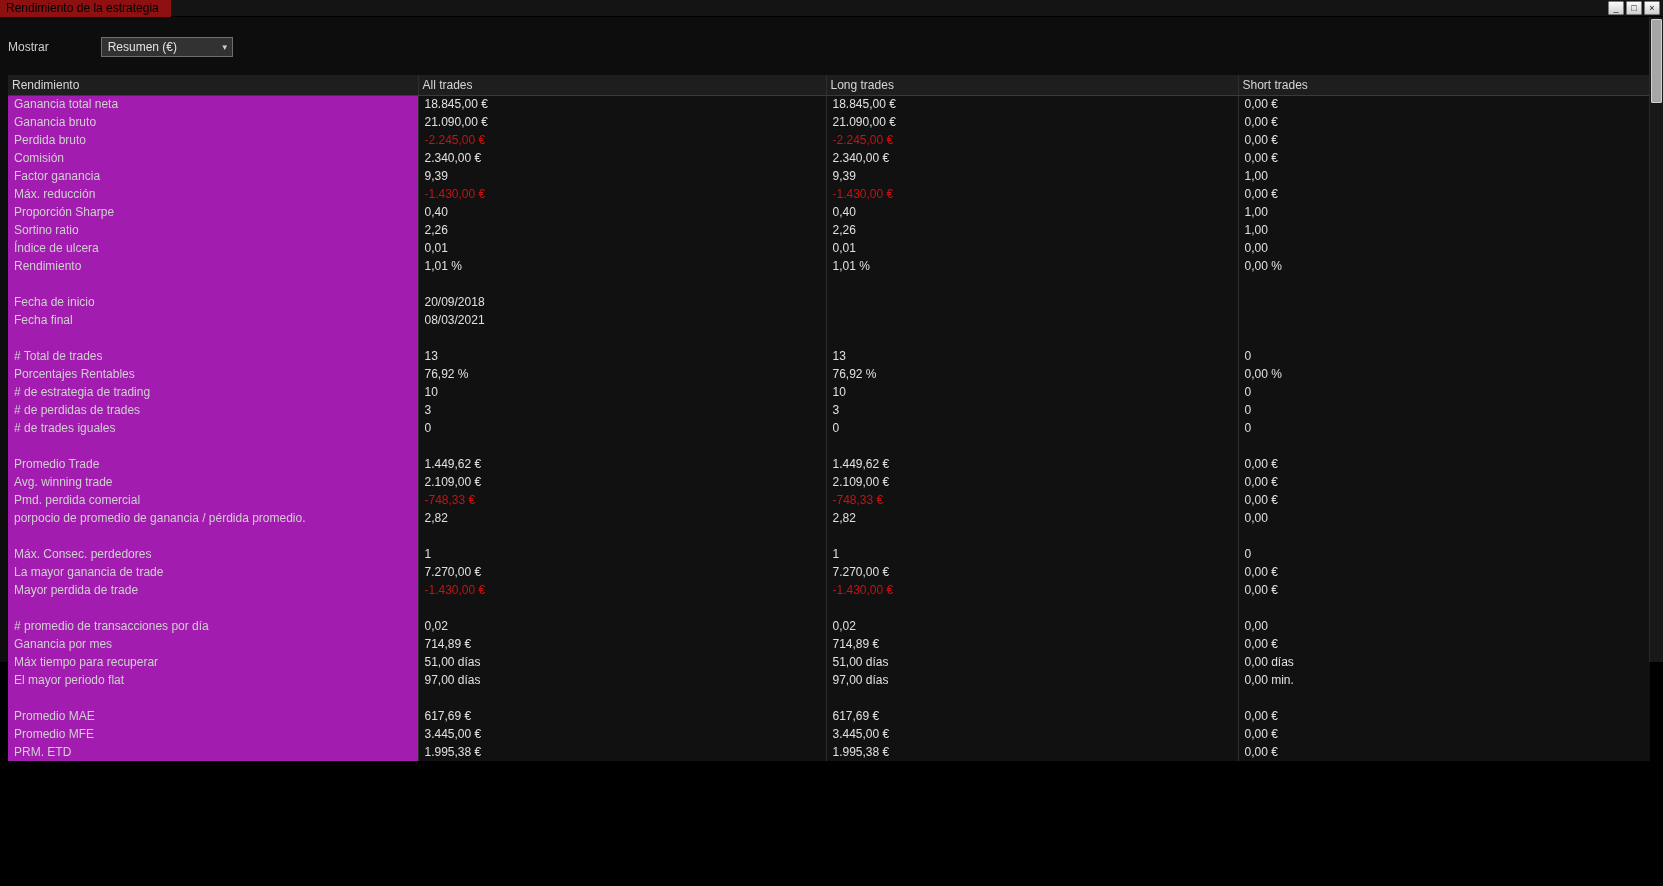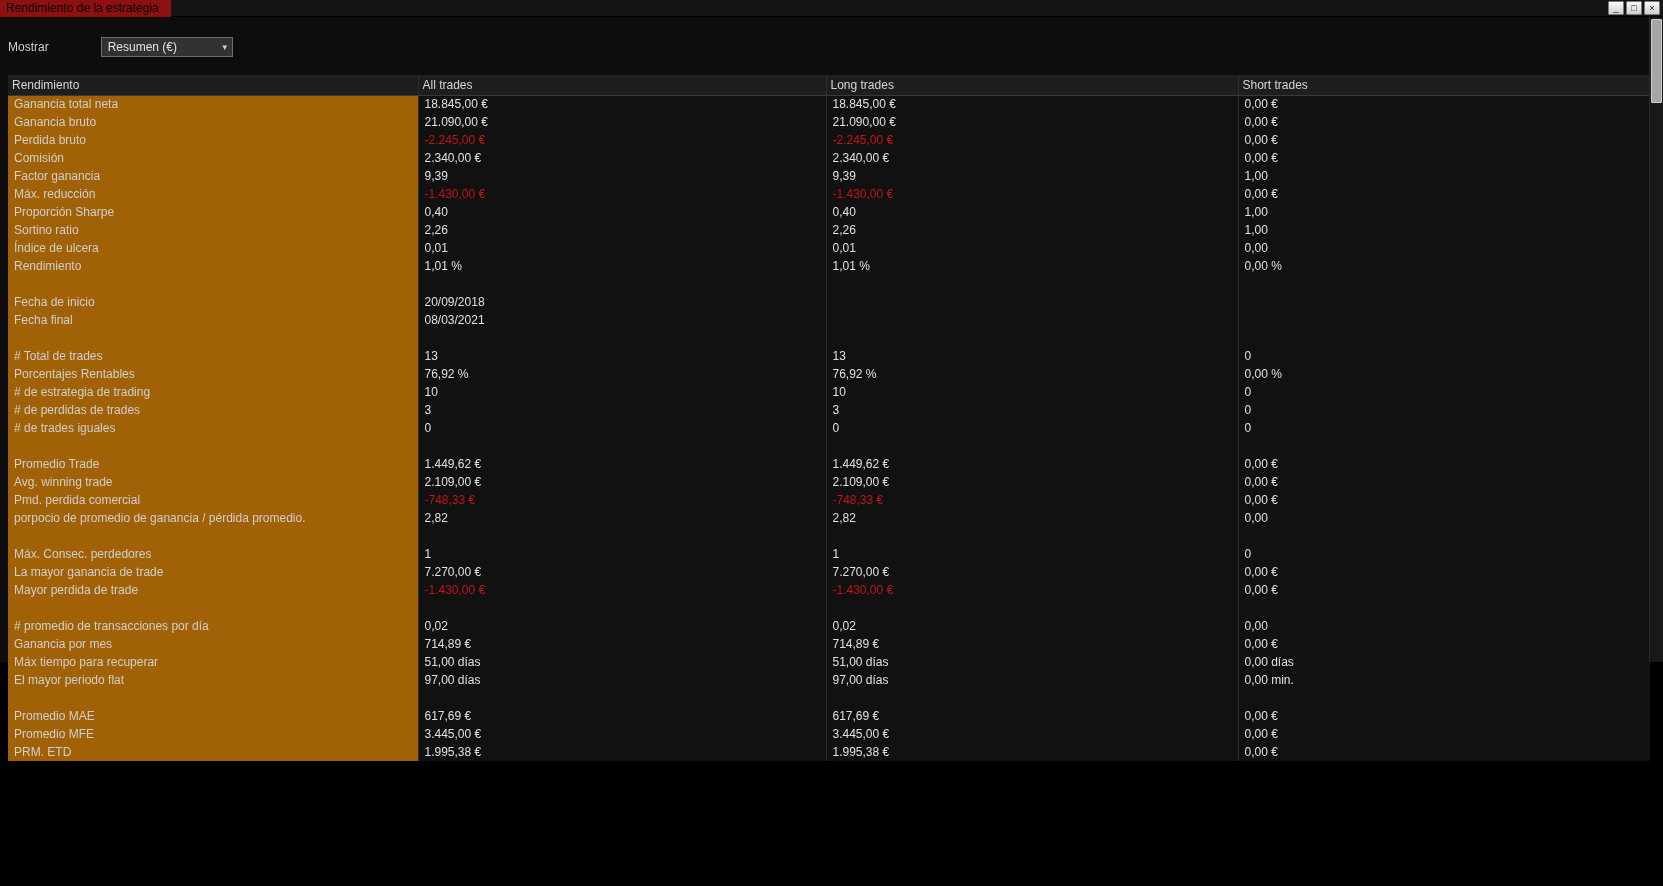--- a/index.html
+++ b/index.html
@@ -20,21 +20,21 @@
   .combo { width:132px; height:20px; background:#323232; border:1px solid #6e6e6e; color:#e2e2e2; font-size:12px; display:flex; align-items:center; justify-content:space-between; padding:0 3px 0 6px; cursor:default;margin-left:44px; }
   .combo .arrow { font-size:8px; color:#cfcfcf; padding-left:6px; }
 
   
   .table-wrap { margin:12px 0 0 8px; flex:0 0 auto; }
   table { border-collapse:collapse; table-layout:fixed; width:1642px; font-size:12px; }
   col.w-label { width:410px; } col.w-all { width:408px; } col.w-long { width:412px; } col.w-short { width:412px; }
   th { height:20px; text-align:left; font-weight:normal; color:#d6d6d6; background:#1e1e1e; padding:0 4px; border-bottom:1px solid #3a3a3a; white-space:nowrap; overflow:hidden; }
   th + th, td.c-value { border-left:1px solid #2e2e2e; }
   td { height:18px; padding:0 6px; white-space:nowrap; overflow:hidden; }
-  td.c-label { background:#a16207; color:#cfcfcf; }
+  td.c-label { background:#a21caf; color:#cfcfcf; }
   td.c-value { background:#111111; color:#e0e0e0; }
   td.neg { color:var(--negative,#c41414); }
 
   .below { flex:1 1 auto; background:#1b1b1b; margin-top:2px; }
 
   
   .scrollbar { position:absolute; top:17px; right:0; bottom:0; width:14px; background:#181818; border-left:1px solid #2a2a2a; }
   .sb-thumb { position:absolute; top:2px; left:1px; right:1px; height:84px; background:#a6a6a6; border:1px solid #d0d0d0; border-radius:1px; }
 </style>
 </head>

